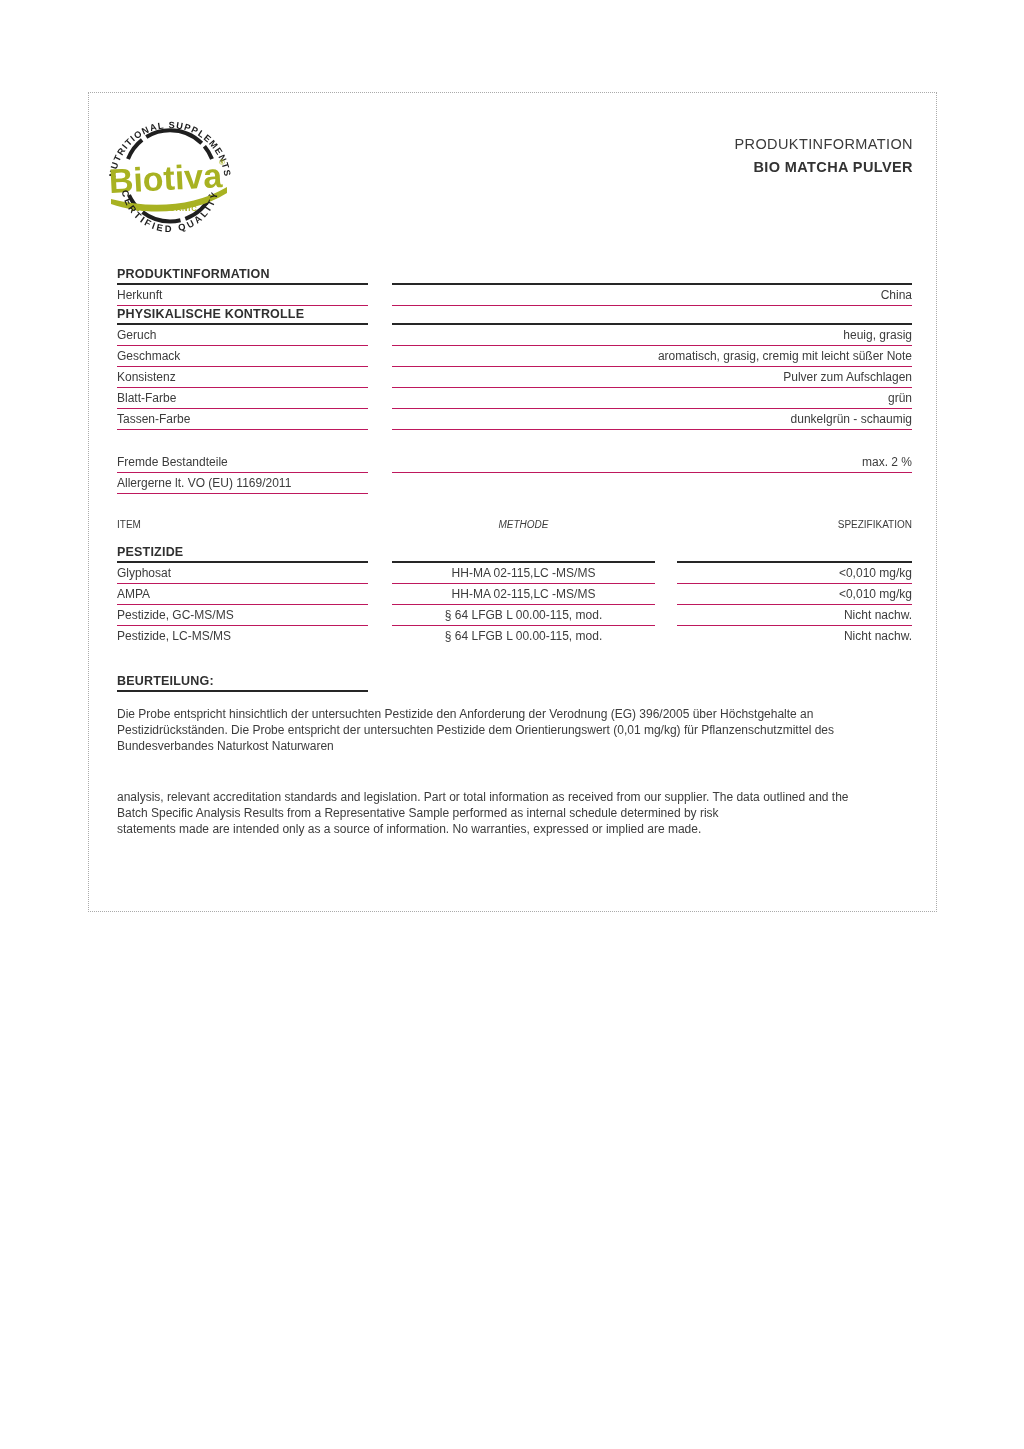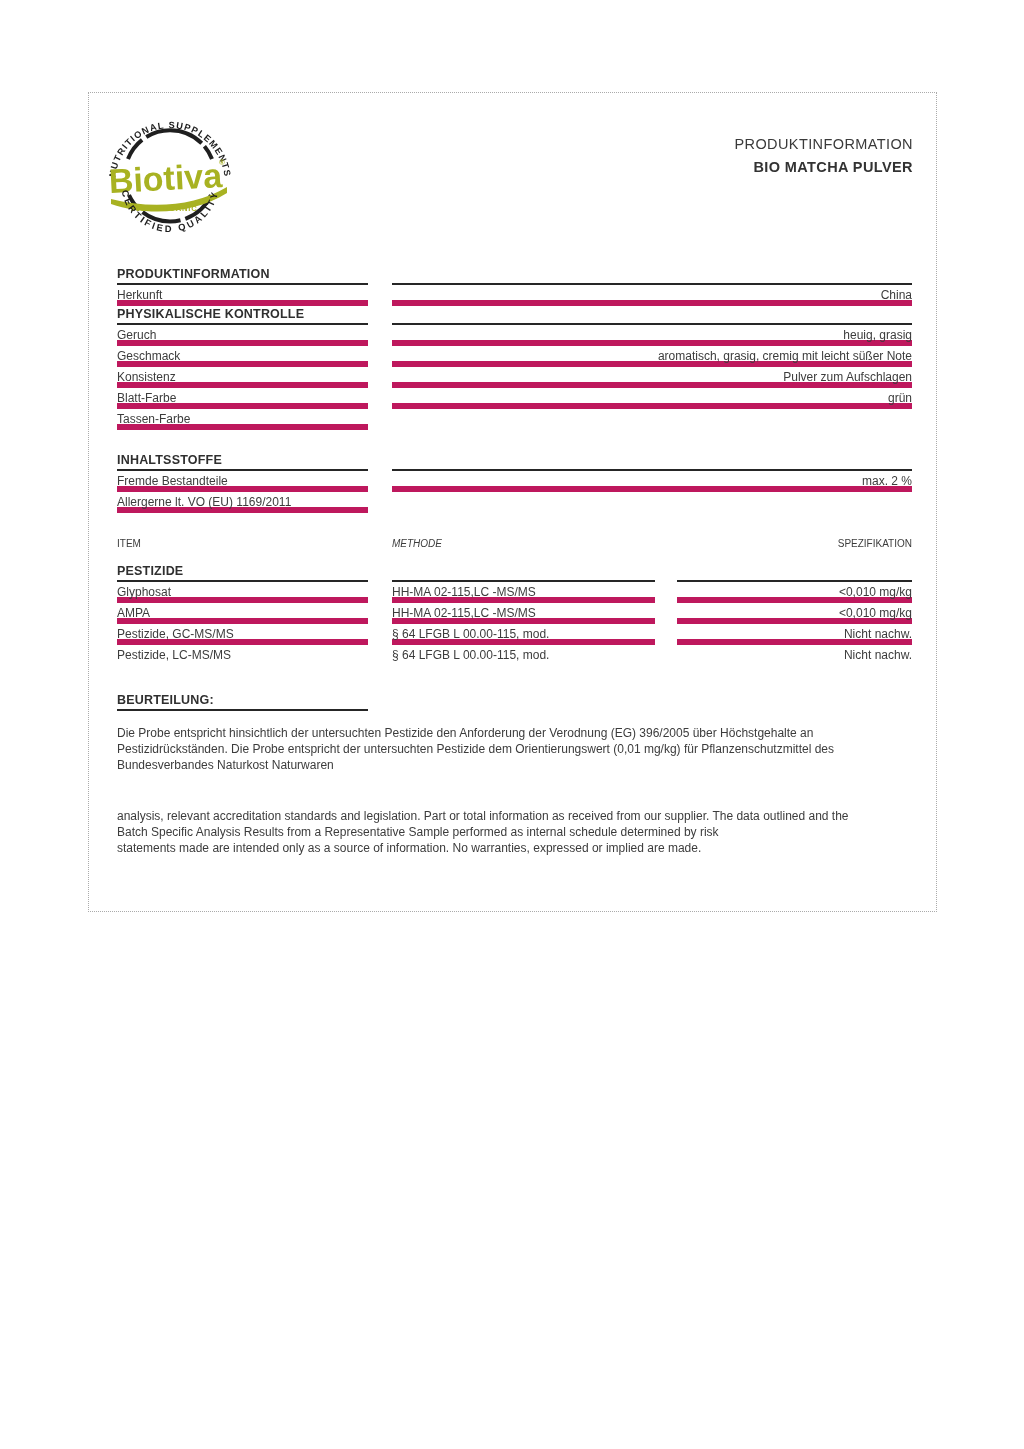--- a/index.html
+++ b/index.html
@@ -63,32 +63,32 @@
   .hl {
     font-weight: bold;
     font-size: 12.5px;
     letter-spacing: 0.2px;
     color: #2f2f2f;
     line-height: 17px;
     white-space: nowrap;
   }
   .row { display: flex; height: 21px; }
   .cell {
-    border-bottom: 6px solid #be185d;
+    border-bottom: 1px solid #be185d;
     font-size: 12px;
     line-height: 20px;
     white-space: nowrap;
     overflow: visible;
   }
   .noline { border-bottom: none; }
   .col-l { width: 251px; }
   .g1 { width: 24px; flex: none; }
   .g2 { width: 22px; flex: none; }
   .col-r { flex: 1; text-align: right; }
-  .col-m { width: 263px; text-align: left; flex: none; }
+  .col-m { width: 263px; text-align: center; flex: none; }
   .col-s { width: 235px; text-align: right; flex: none; }
   .mt-sec { margin-top: 22px; }
   .mt-prod { }
   
   .table-head {
     display: flex;
     margin-top: 24px;
     height: 14px;
     font-size: 10px;
     line-height: 14px;
@@ -186,31 +186,25 @@
         <div class="cell col-r">Pulver zum Aufschlagen</div>
       </div>
       <div class="row">
         <div class="cell col-l">Blatt-Farbe</div>
         <div class="g1"></div>
         <div class="cell col-r">grün</div>
       </div>
       <div class="row">
         <div class="cell col-l">Tassen-Farbe</div>
         <div class="g1"></div>
+        <div class="cell col-r">dunkelgrün - schaumig</div>
       </div>
     </div>
 
     <div class="sec mt-sec">
-      <div class="sec-head">
-        <div class="hcell col-l">
-            <span class="hl">INHALTSSTOFFE</span>
-          </div>
-        <div class="g1"></div>
-        <div class="hcell col-r"></div>
-      </div>
       <div class="row">
         <div class="cell col-l">Fremde Bestandteile</div>
         <div class="g1"></div>
         <div class="cell col-r">max. 2 %</div>
       </div>
       <div class="row">
         <div class="cell col-l">Allergerne lt. VO (EU) 1169/2011</div>
         <div class="g1"></div>
       </div>
     </div>

